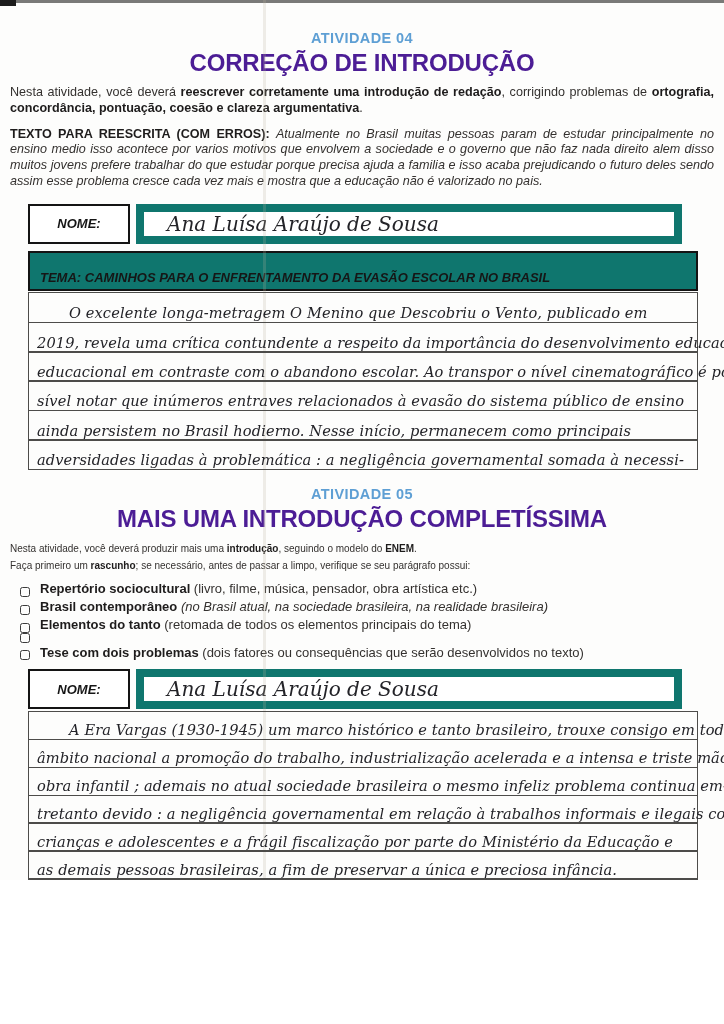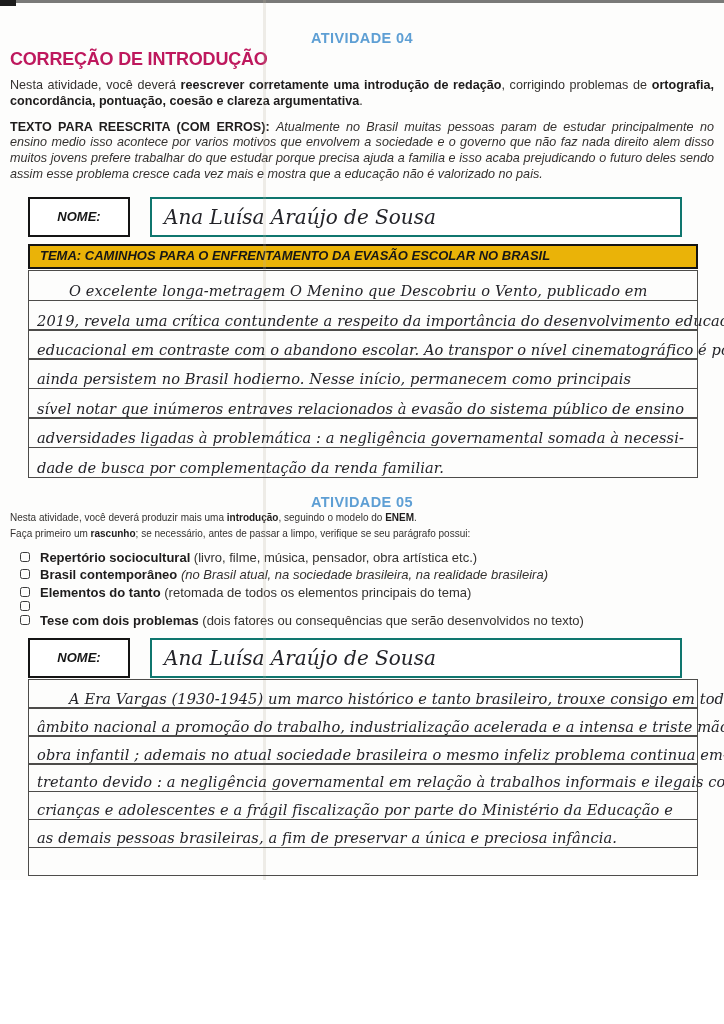--- a/index.html
+++ b/index.html
@@ -10,48 +10,48 @@
     overflow:hidden;
     font-family:"Liberation Sans", sans-serif;
     color:#2e2c2b;
   }
   
   .scan-top-edge{position:absolute;top:0;left:0;width:100%;height:3px;background:#7a7a78;}
   .scan-corner{position:absolute;top:0;left:0;width:16px;height:6px;background:#1c1c1c;}
   .fold-line{position:absolute;top:0;left:263px;width:3px;height:100%;background:rgba(185,176,160,0.22);}
   
   .kicker{margin:30px 10px 0;text-align:center;font-size:14.5px;font-weight:800;letter-spacing:.4px;}
-  .big-title{margin:3px 10px 8px;text-align:left;font-size:18px;font-weight:800;letter-spacing:-.2px;color:#be185d;}
+  .big-title{margin:3px 10px 8px;text-align:center;font-size:24px;font-weight:800;letter-spacing:-.2px;color:#4c1d95;}
   
   .para{margin:0 10px;font-size:12.6px;line-height:15.8px;text-align:justify;color:#34312f;}
   .para b{color:#1e1c1c;}
   .rewrite{margin-top:10px;}
   .it{font-style:italic;}
   
-  .name-row{display:flex;gap:20px;margin:14px 42px 0 28px;height:40px;}
+  .name-row{display:flex;gap:6px;margin:14px 42px 0 28px;height:40px;}
   .name-label{width:98px;border:2px solid #141414;background:#fff;display:flex;align-items:center;justify-content:center;
     font-size:13px;font-weight:800;font-style:italic;color:#151515;}
-  .name-value{flex:1;border:2px solid #0f766e;background:#fff;display:flex;align-items:center;padding-left:12px;}
+  .name-value{flex:1;border:8px solid #0f766e;background:#fff;display:flex;align-items:center;padding-left:23px;}
   .hw{font-family:"DejaVu Serif","Liberation Serif",serif;font-style:italic;color:#232328;}
   .name-value .hw{font-size:20px;white-space:nowrap;}
   
-  .tema-bar{margin:7px 26px 0 28px;border:2px solid #141414;background:#eab308;
-    padding:2px 10px 4px;font-size:13px;font-weight:800;font-style:italic;color:#161616;}
+  .tema-bar{margin:7px 26px 0 28px;border:2px solid #141414;background:#0f766e;
+    padding:17px 10px 4px;font-size:13px;font-weight:800;font-style:italic;color:#161616;}
   
   .write-area{margin:3px 26px 0 28px;}
   .write-row{position:relative;border:1.6px solid #4d4c4a;margin-top:-1.6px;background:transparent;}
   .rows-a .write-row{height:29px;}
   .rows-b .write-row{height:27.5px;}
   .write-row .hw{position:absolute;left:8px;bottom:1px;font-size:14.6px;white-space:nowrap;letter-spacing:.1px;}
   .hw.indent{left:40px;}
   
   .kicker.second{margin-top:16px;}
   .para.left{text-align:left;line-height:16.5px;font-size:10px;}
   .checklist{margin:6px 10px 0 20px;}
-  .check-item{font-size:13px;line-height:17.8px;color:#34312f;display:flex;align-items:center;}
+  .check-item{font-size:13px;line-height:17.8px;color:#34312f;display:flex;align-items:flex-end;}
   .checkbox{flex:0 0 auto;display:inline-block;width:8px;height:8px;border:1.6px solid #3b3b3b;border-radius:2.5px;
     margin-right:10px;position:relative;top:-1px;}
   .check-item b{color:#1e1c1c;}
   .accent{color:#5e9fd4;}
 </style>
 </head>
 <body>
 
 <div class="page">
   <div class="scan-top-edge"></div>
@@ -79,36 +79,34 @@
       <div class="write-row">
           <span class="hw indent">O excelente longa-metragem O Menino que Descobriu o Vento, publicado em</span>
         </div>
       <div class="write-row">
           <span class="hw">2019, revela uma crítica contundente a respeito da importância do desenvolvimento educacao</span>
         </div>
       <div class="write-row">
           <span class="hw">educacional em contraste com o abandono escolar. Ao transpor o nível cinematográfico é pos-</span>
         </div>
       <div class="write-row">
+          <span class="hw">sível notar que inúmeros entraves relacionados à evasão do sistema público de ensino</span>
+        </div>
+      <div class="write-row">
           <span class="hw">ainda persistem no Brasil hodierno. Nesse início, permanecem como principais</span>
         </div>
       <div class="write-row">
-          <span class="hw">sível notar que inúmeros entraves relacionados à evasão do sistema público de ensino</span>
-        </div>
-      <div class="write-row">
           <span class="hw">adversidades ligadas à problemática : a negligência governamental somada à necessi-</span>
-        </div>
-      <div class="write-row">
-          <span class="hw">dade de busca por complementação da renda familiar.</span>
         </div>
     </div>
   </div>
 
   <div>
     <div class="kicker accent second">ATIVIDADE 05</div>
+    <div class="big-title">MAIS UMA INTRODUÇÃO COMPLETÍSSIMA</div>
 
     <p class="para left"><span>Nesta atividade, você deverá produzir mais uma </span><b>introdução</b><span>, seguindo o modelo do </span><b>ENEM</b><span>.</span><br>
     <span>Faça primeiro um </span><b>rascunho</b><span>; se necessário, antes de passar a limpo, verifique se seu parágrafo possui:</span></p>
 
     <div class="checklist">
       <div class="check-item">
           <span class="checkbox"></span>
           <span><b>Repertório sociocultural</b><span> (livro, filme, música, pensador, obra artística etc.)</span><span class="it"></span></span>
         </div>
       <div class="check-item">

